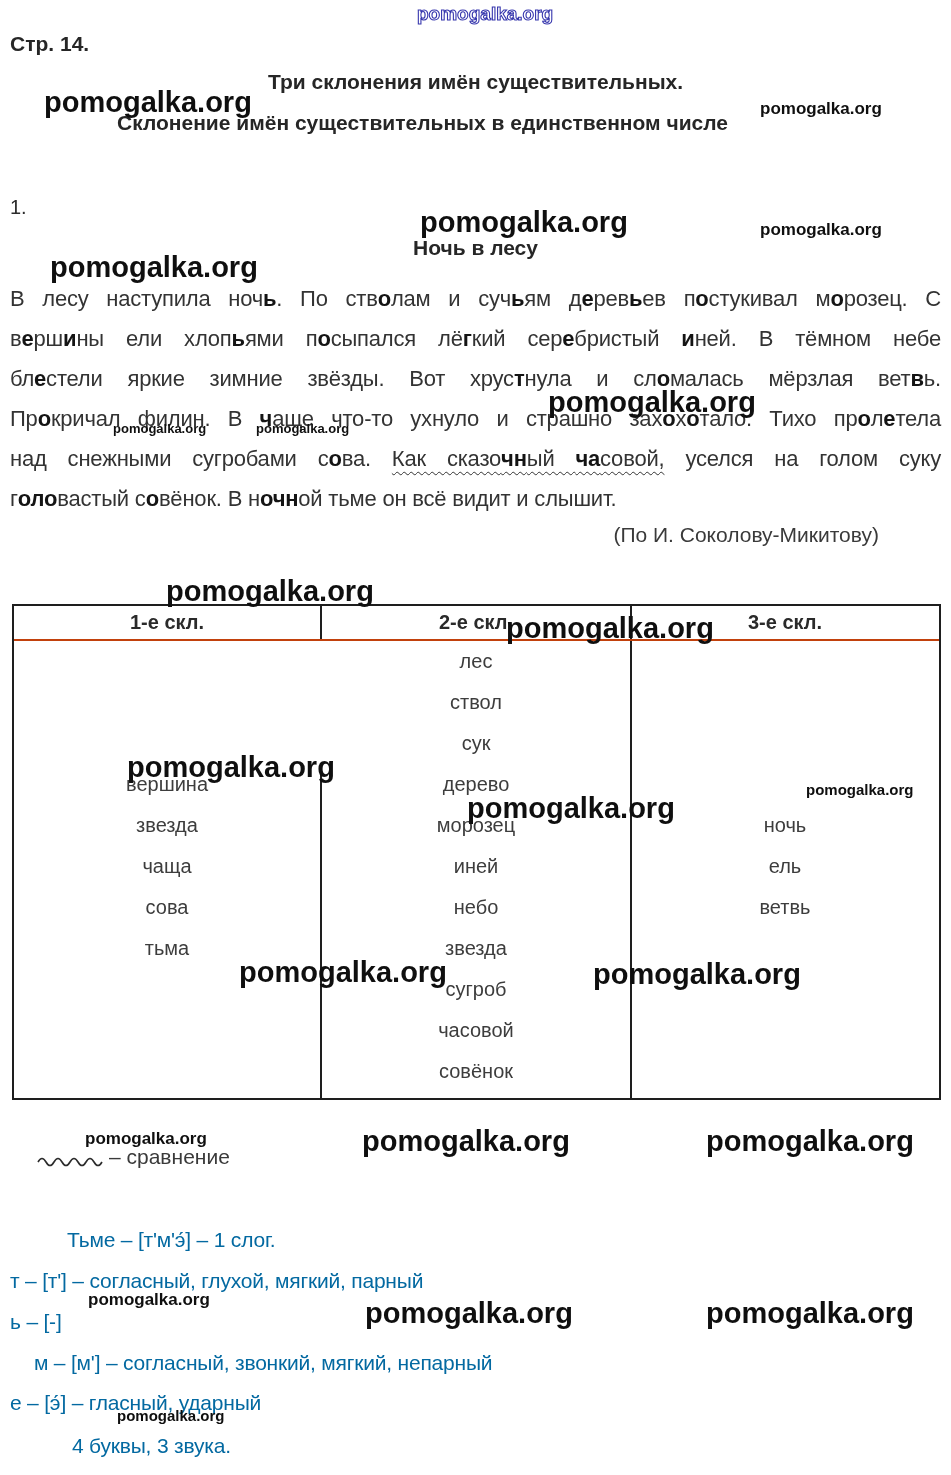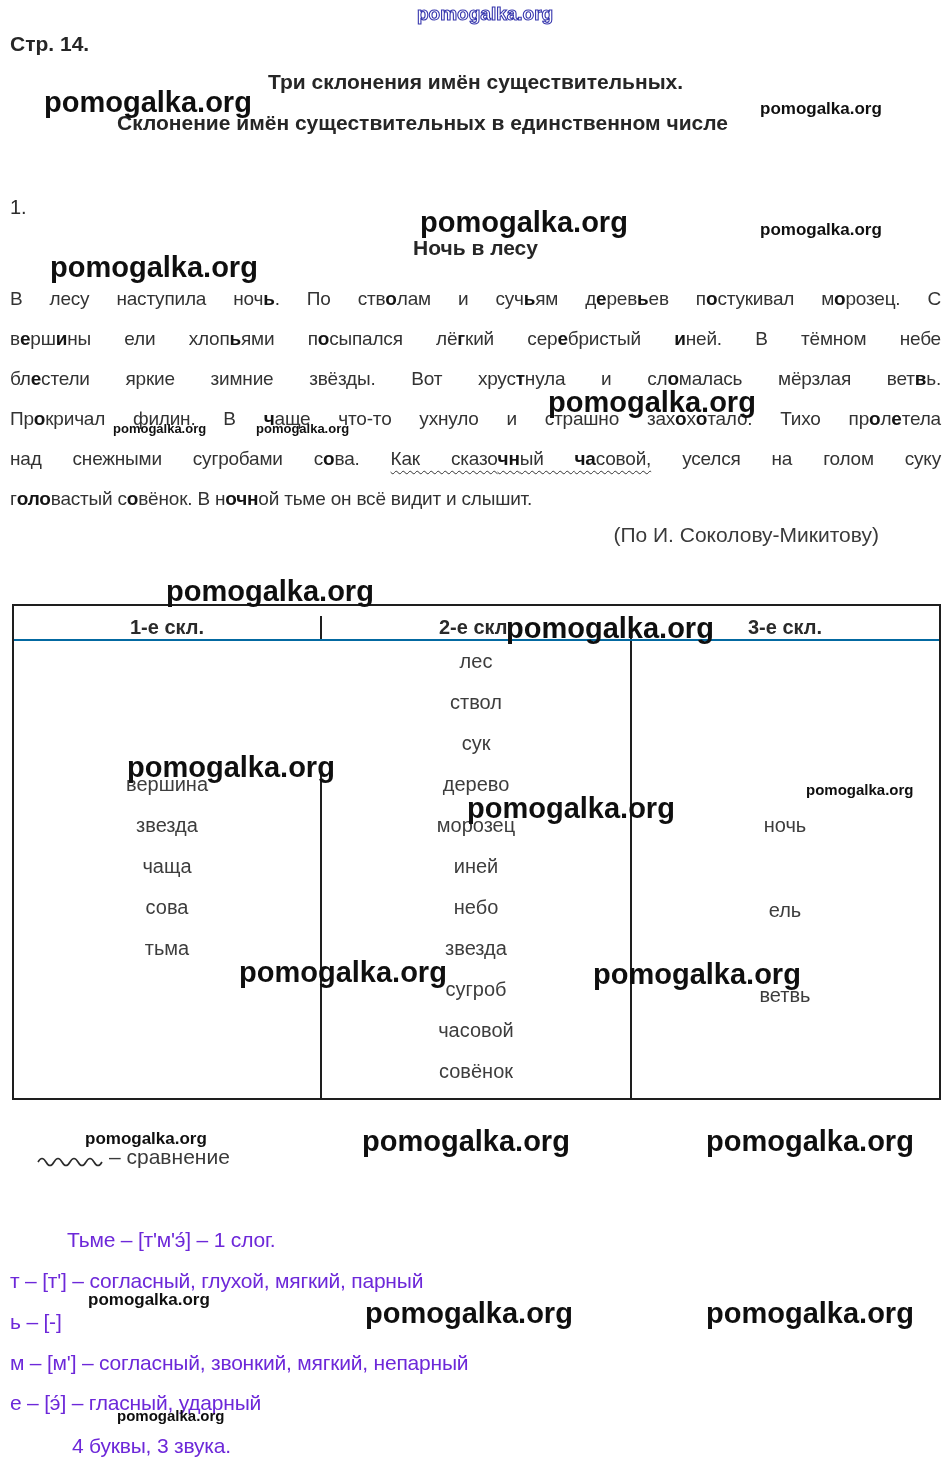--- a/index.html
+++ b/index.html
@@ -39,47 +39,47 @@
   .wm-u{left:365px;top:1297px;}
   .wm-v{left:706px;top:1297px;}
   .wm-w{left:117px;top:1407px;}
   
   .page-ref{position:absolute;left:10px;top:32px;font-size:21px;font-weight:700;color:#262626;}
   .title1{position:absolute;left:0;top:70px;width:951px;text-align:center;font-size:21px;font-weight:700;color:#262626;}
   .title2{position:absolute;left:0;top:111px;width:845px;text-align:center;font-size:21px;font-weight:700;color:#262626;}
   .ex-num{position:absolute;left:10px;top:196px;font-size:20px;color:#2c2c2c;}
   .story-title{position:absolute;left:0;top:236px;width:951px;text-align:center;font-size:21px;font-weight:700;color:#262626;}
   
-  .story{position:absolute;left:10px;top:279px;width:931px;font-size:19px;line-height:40px;color:#333;letter-spacing:-0.2px;}
+  .story{position:absolute;left:10px;top:279px;width:931px;font-size:22px;line-height:40px;color:#333;letter-spacing:-0.2px;}
   .story .line{text-align:justify;text-align-last:justify;height:40px;}
   .story .line.last{text-align:left;text-align-last:left;}
   .story .b{font-weight:700;color:#141414;}
   .story .wavy{text-decoration:underline;text-decoration-style:wavy;text-decoration-color:#333;text-underline-offset:5px;text-decoration-thickness:1px;}
   .attribution{position:absolute;left:0;top:523px;width:879px;text-align:right;font-size:21px;color:#3a3a3a;}
   
   .decl-table{position:absolute;left:12px;top:604px;width:925px;height:492px;border:2px solid #1e1e1e;display:flex;flex-direction:column;}
-  .thead{display:flex;height:33px;border-bottom:2px solid #0369a1;align-items:flex-end;}
+  .thead{display:flex;height:33px;border-bottom:2px solid #c2410c;}
   .tbody{display:flex;flex:1;}
   .col{width:306px;display:flex;flex-direction:column;align-items:center;}
   .col.mid{width:308px;}
   .col.c1,.col.c2{border-right:2px solid #1e1e1e;}
   .th{justify-content:center;display:flex;align-items:center;font-size:20px;font-weight:700;color:#2a2a2a;}
   .cell-word{height:41px;display:flex;align-items:center;justify-content:center;font-size:20px;color:#3d3d3d;}
   .off3{margin-top:123px;}
-  .off4{margin-top:164px;gap:44px;}
+  .off4{margin-top:164px;}
   
   .legend{position:absolute;left:37px;top:1142px;display:flex;align-items:center;z-index:2;}
   .legend svg{margin-top:12px;}
   .legend-text{font-size:21px;color:#3a3a3a;margin-left:6px;}
   
-  .phon{position:absolute;left:10px;width:700px;font-size:21px;color:#6d28d9;letter-spacing:-0.2px;}
+  .phon{position:absolute;left:10px;width:700px;font-size:21px;color:#0369a1;letter-spacing:-0.2px;}
   .p1{top:1228px;left:67px;}
   .p2{top:1269px;}
   .p3{top:1310px;}
-  .p4{top:1351px;}
+  .p4{top:1351px;margin-left:24px;}
   .p5{top:1391px;}
   .p6{top:1434px;left:72px;}
 </style>
 </head>
 <body>
 
 <div class="page">
 
   <span class="wm-blue wm-a">pomogalka.org</span>
   <span class="wm wm-lg wm-b">pomogalka.org</span>

